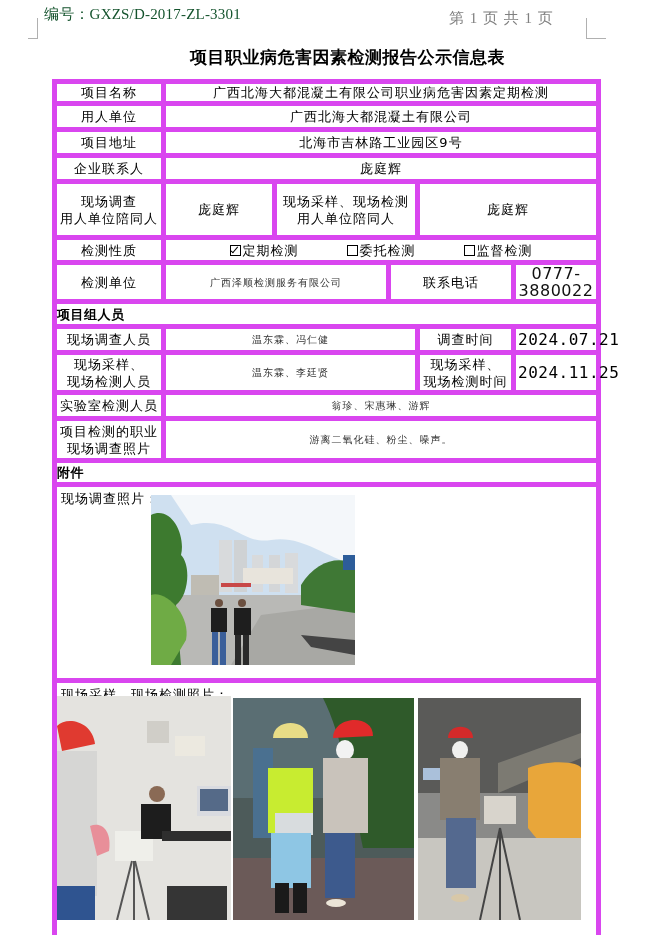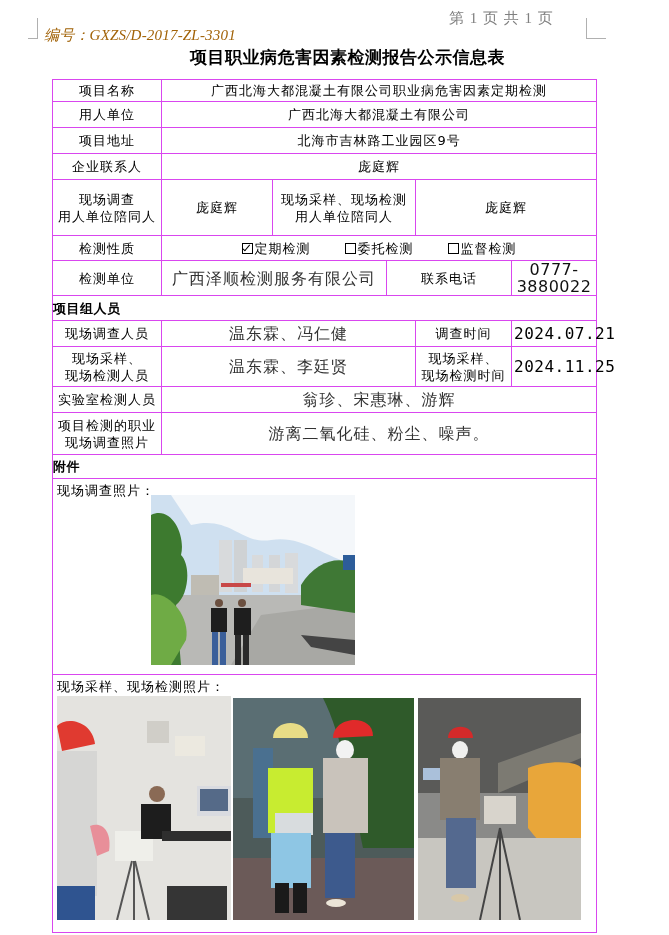--- a/index.html
+++ b/index.html
@@ -1,39 +1,39 @@
 <!DOCTYPE html>
 <html><head>
 <meta charset="utf-8">
 <style>
   html, body { margin: 0; padding: 0; background: #ffffff; }
   body { width: 669px; height: 935px; position: relative; overflow: hidden;
          font-family: "DejaVu Sans", "Liberation Sans", sans-serif; color: #000; }
 
-  .hdr-left { position: absolute; left: 44px; top: 26px; font-family: "Liberation Serif", "DejaVu Serif", serif;
-              font-size: 15px; color: #a16207; letter-spacing: 0.2px; font-style: italic; }
+  .hdr-left { position: absolute; left: 44px; top: 5px; font-family: "Liberation Serif", "DejaVu Serif", serif;
+              font-size: 15px; color: #14532d; letter-spacing: 0.2px; }
   .hdr-right { position: absolute; left: 449px; top: 9px; font-family: "Liberation Serif", "DejaVu Serif", serif;
                font-size: 15px; color: #808080; word-spacing: 2px; }
   .corner { position: absolute; border-color: #b0b0b0; border-style: solid; border-width: 0; }
   .corner.tl { left: 28px; top: 18px; width: 9px; height: 20px; border-right-width: 1px; border-bottom-width: 1px; }
   .corner.tr { left: 586px; top: 18px; width: 19px; height: 20px; border-left-width: 1px; border-bottom-width: 1px; }
 
   .title { position: absolute; left: 0; width: 669px; top: 46px; text-align: center;
            font-size: 17px; font-weight: bold; letter-spacing: 0.5px; margin-left: 13px; }
 
   table.main { position: absolute; left: 52px; top: 79px; width: 544px; border-collapse: collapse; table-layout: fixed; }
-  table.main td { border: 1px solid #d946ef; text-align: center; vertical-align: middle; font-size: 13px;
+  table.main td { border: 5px solid #d946ef; text-align: center; vertical-align: middle; font-size: 13px;
                   padding: 0 2px; line-height: 17px; letter-spacing: 1px; }
-  table.main td.small { font-size: 16px; color: #333; letter-spacing: 1px; margin-top: 20px; }
+  table.main td.small { font-size: 10px; color: #333; letter-spacing: 1px; margin-top: 20px; }
   table.main td.phone { font-size: 16px; color: #111; letter-spacing: 0.5px; }
   table.main td.date { font-family: "DejaVu Sans Mono", "Liberation Mono", monospace; font-size: 16px; letter-spacing: 0.5px; }
   table.main td.section { text-align: left; font-weight: bold; padding-left: 0; letter-spacing: 0.5px; }
   table.main td.caption { text-align: left; padding-left: 4px; vertical-align: top; padding-top: 3px; }
 
-  .checks { display: flex; justify-content: center; gap: 34px; }
+  .checks { display: flex; justify-content: center; gap: 48px; }
   .check { display: inline-flex; align-items: center; }
   .box { display: inline-block; width: 9px; height: 9px; border: 1px solid #000; margin-right: 2px; position: relative; }
   .box.checked::after { content: ""; position: absolute; left: 1px; top: -1px; width: 3px; height: 7px;
                          border-right: 1.5px solid #000; border-bottom: 1.5px solid #000; transform: rotate(40deg); }
 
   .photo { position: absolute; overflow: hidden; }
   .photo svg { display: block; width: 100%; height: 100%; }
 </style>
 </head>
 <body>

